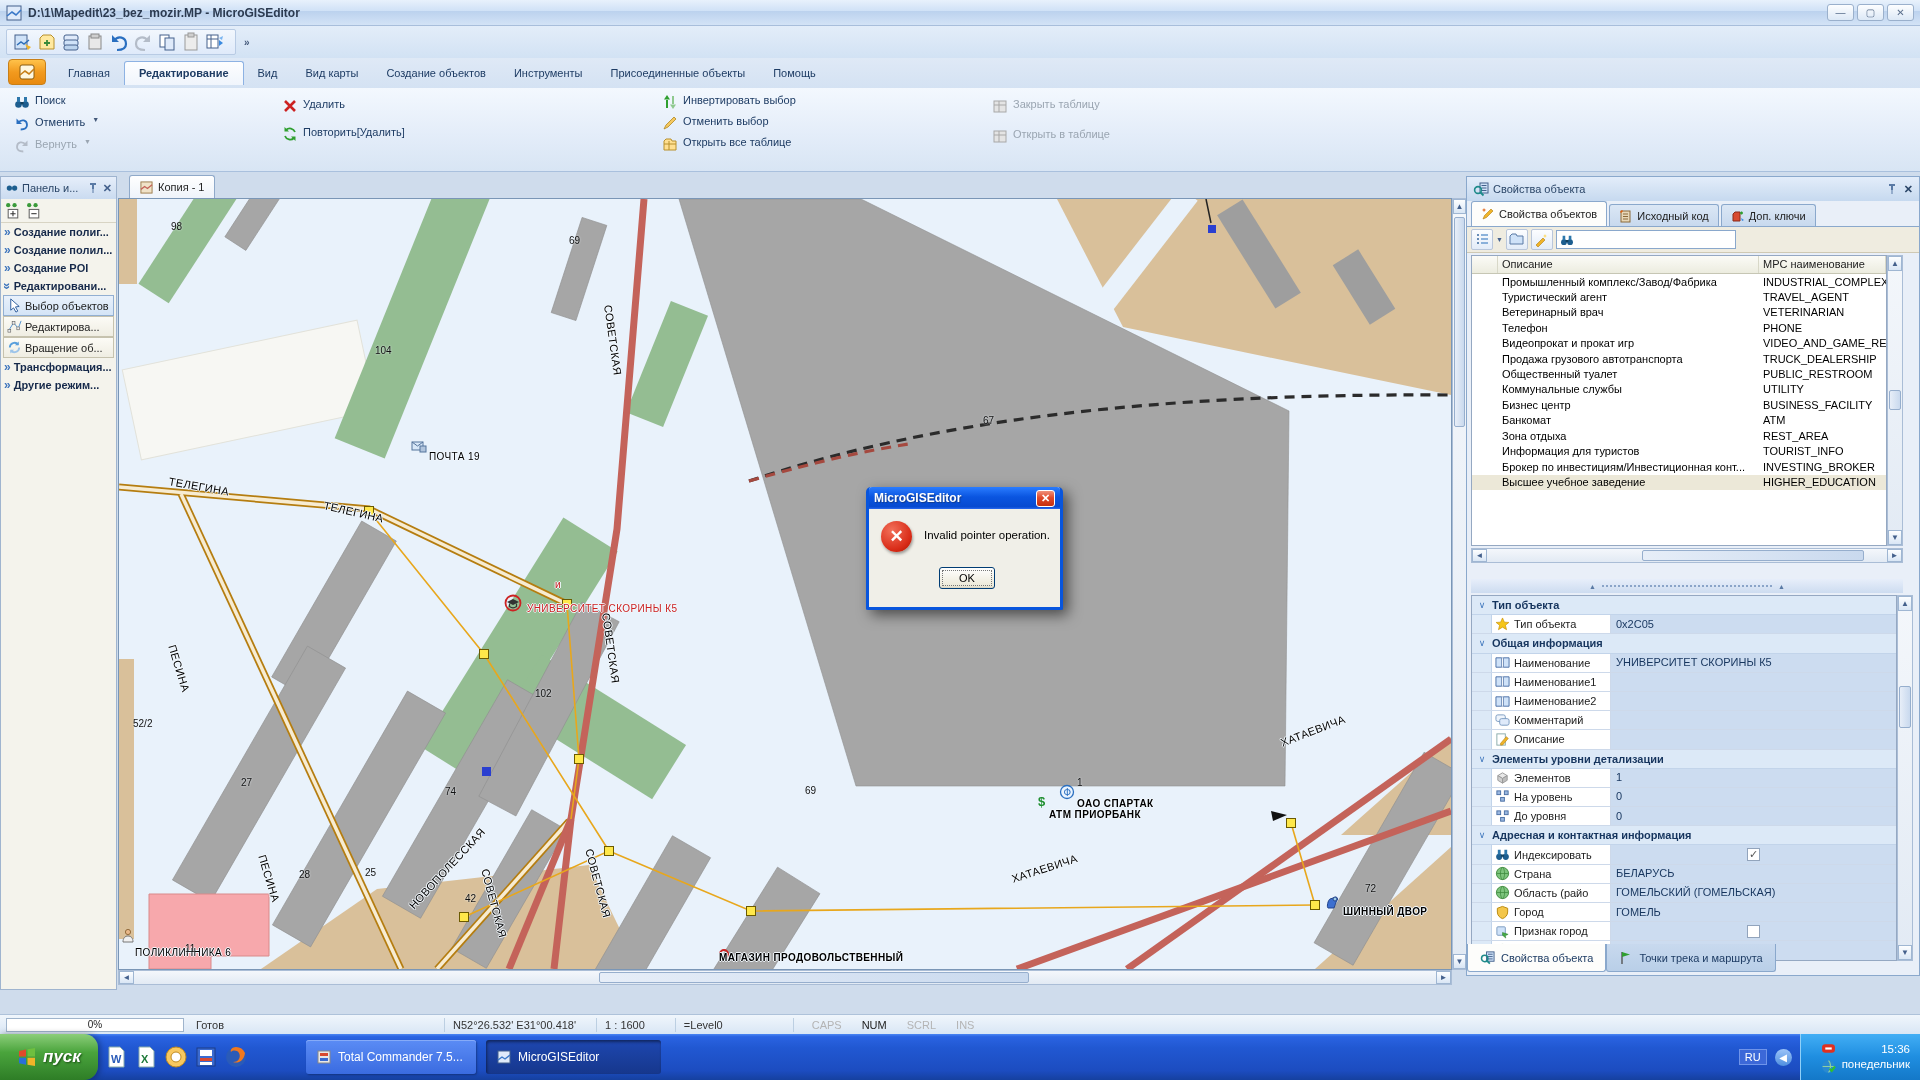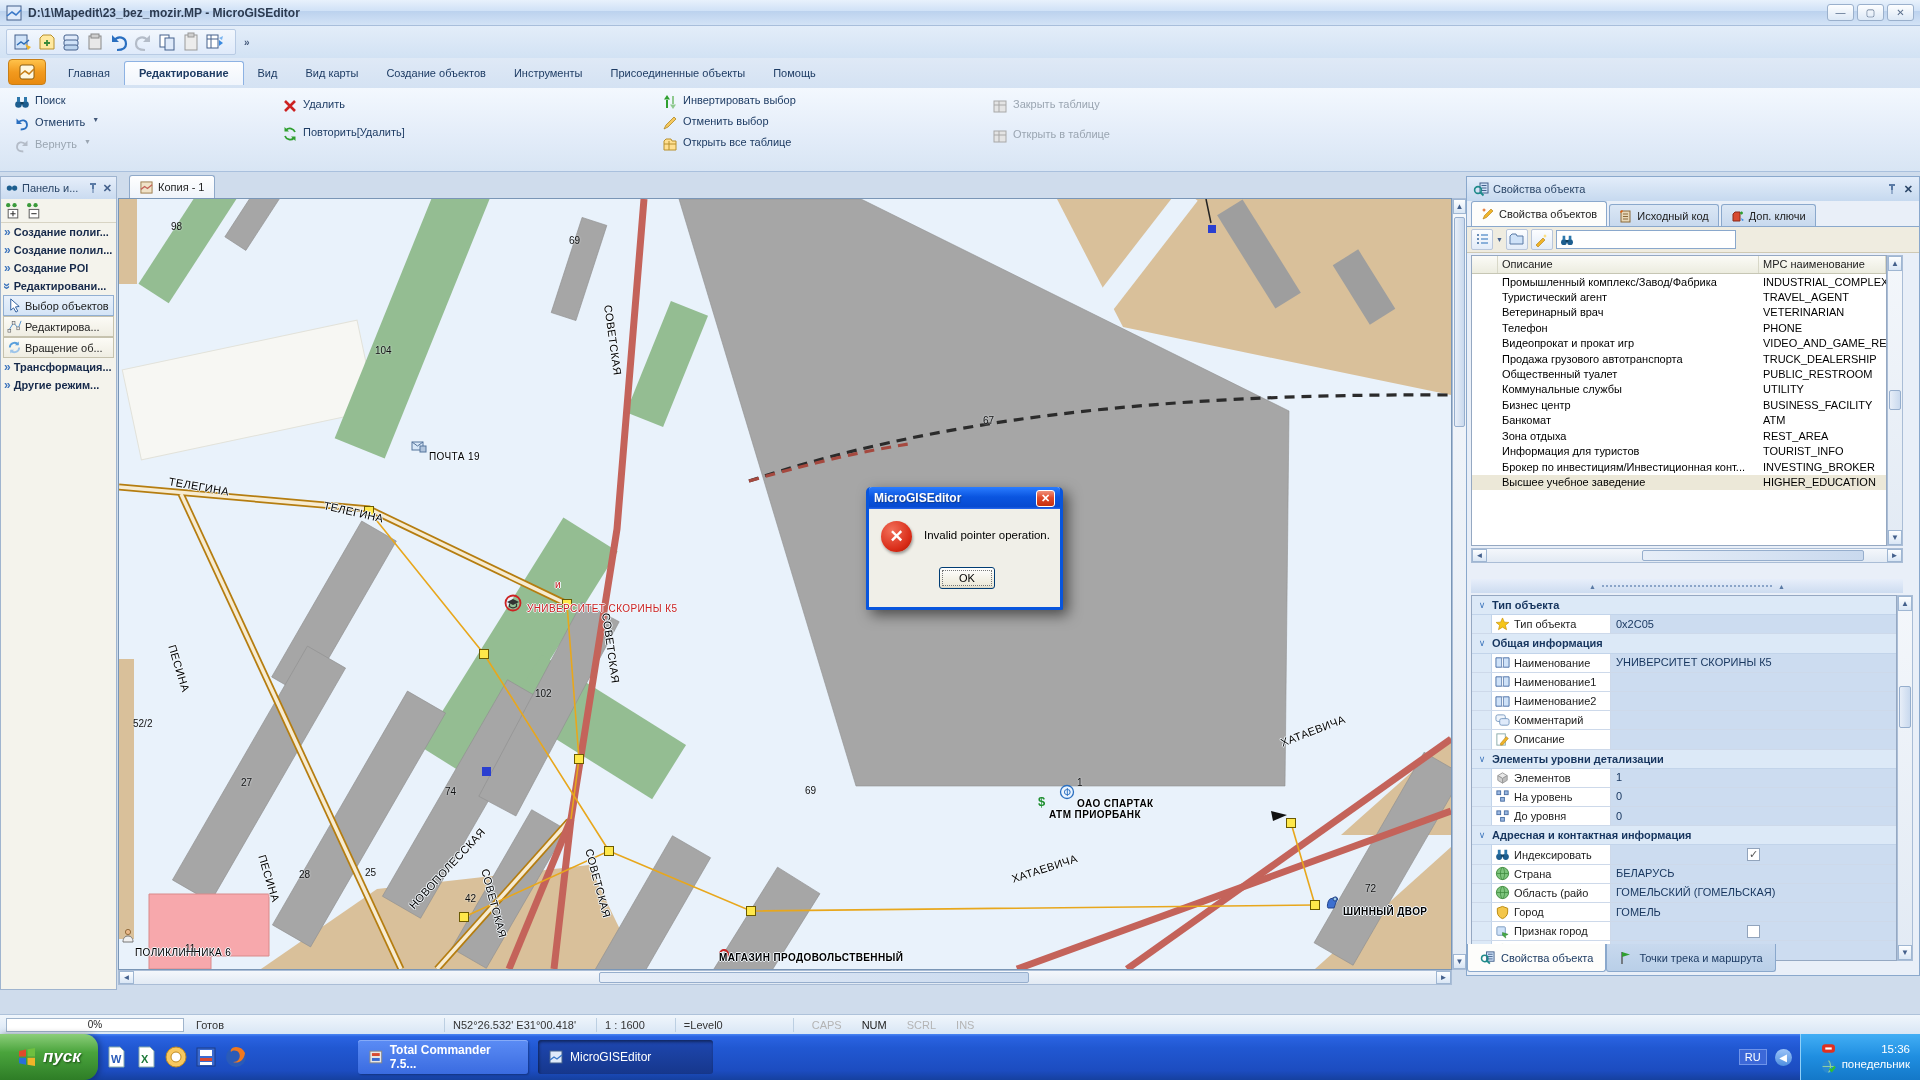--- a/index.html
+++ b/index.html
@@ -1192,21 +1192,21 @@
           <rect x="6" y="13" width="12" height="3" fill="#d84a30"></rect>
           <rect x="6" y="17" width="12" height="3" fill="#fff"></rect>
         </svg>
       </span>
     <span class="icn ql">
         <svg viewBox="0 0 24 24">
           <circle cx="12" cy="12" r="10" fill="#2a5bb8"></circle>
           <path d="M12 2a10 10 0 0 1 9 6c-1 8-7 11-12 9 6 0 8-5 6-9-2-3-6-3-8-1-1-2 1-5 5-5z" fill="#f07820"></path>
         </svg>
       </span>
-    <div class="tkbtn" style="margin-left:110px; width:170px;font-weight:bold;">
+    <div class="tkbtn" style="margin-left:58px; width:170px;">
       <span class="icn">
           <svg viewBox="0 0 16 16">
             <rect x="2" y="2" width="12" height="12" fill="#e8e8e8" stroke="#888"></rect>
             <rect x="4" y="4" width="8" height="3" fill="#d84a30"></rect>
             <rect x="4" y="9" width="8" height="3" fill="#3a6ad0"></rect>
           </svg>
         </span>
       <span>Total Commander 7.5...</span>
     </div>
     <div class="tkbtn active" style="width:175px;">

